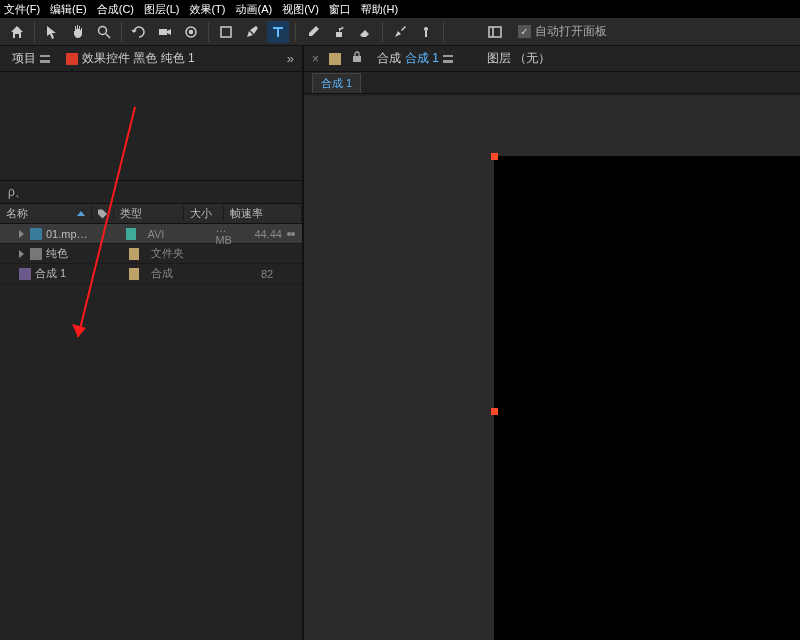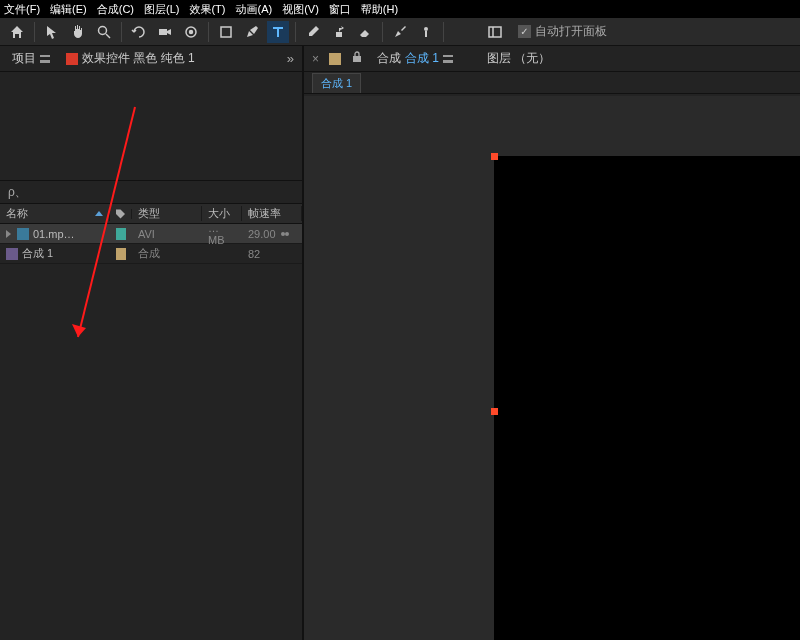--- a/index.html
+++ b/index.html
@@ -21,29 +21,29 @@
   .tab .ham { display: inline-block; width: 10px; height: 8px; border-top: 2px solid #999; border-bottom: 2px solid #999; position: relative; }
   .tab .ham:after { content:""; position:absolute; top:3px; left:0; right:0; border-top:2px solid #999; }
   .swatch { width: 12px; height: 12px; display: inline-block; }
   .swatch.red { background: #d93a2a; }
   .swatch.tan { background: #bfa26a; }
   .double-arrow { color: #aaa; margin-left: auto; font-size: 13px; }
   .project-preview { height: 108px; }
   .search { height: 24px; display: flex; align-items: center; padding: 0 8px; color: #aaa; border-top: 1px solid #111; border-bottom: 1px solid #111; }
   .cols { height: 20px; display: flex; align-items: center; background: #2a2a2a; border-bottom: 1px solid #111; }
   .col { padding: 0 6px; color: #bbb; font-size: 11px; border-right: 1px solid #1a1a1a; display:flex; align-items:center; gap:4px; }
-  .col.name { width: 110px; }
+  .col.name { width: 92px; }
   .col.tag { width: 22px; justify-content:center; }
   .col.type { width: 70px; }
   .col.size { width: 40px; text-align: center; }
   .col.rate { flex: 1; }
   .rows .row { height: 20px; display: flex; align-items: center; border-bottom: 1px solid #1a1a1a; }
   .rows .row.sel { background: #3a3a3a; }
   .rows .cell { padding: 0 6px; color: #bbb; font-size: 11px; display:flex; align-items:center; gap:4px; }
-  .rows .cell.name { width: 110px; }
+  .rows .cell.name { width: 110px; margin-left: 13px; }
   .rows .cell.tag { width: 22px; justify-content:center; }
   .rows .cell.type { width: 70px; color:#888; }
   .rows .cell.size { width: 40px; color:#888; }
   .rows .cell.rate { flex: 1; color:#888; }
   .mini-icon { width:12px; height:12px; display:inline-block; }
   .arrow-overlay { position: absolute; left: 0; top: 56px; pointer-events: none; }
   .viewer-tabs { height: 26px; display: flex; align-items: center; padding: 0 8px; gap: 10px; border-bottom: 1px solid #111; }
   .subtabs { height: 22px; display: flex; align-items: center; padding: 0 8px; border-bottom: 1px solid #111; }
   .subtab { background: #2f2f2f; color: #5eb8ff; padding: 2px 8px; font-size: 11px; border: 1px solid #444; border-bottom: none; }
   .canvas-area { position: absolute; top: 50px; left: 0; right: 0; bottom: 0; background: #2a2a2a; }
@@ -207,26 +207,39 @@
             <span class="tree-icon"></span>
             <span class="mini-icon" style="background:#3a7a9a"></span>
             <span>01.mp…</span>
           </div>
         <div class="cell tag">
             <span class="mini-icon" style="background:#3fa99a"></span>
           </div>
         <div class="cell type">AVI</div>
         <div class="cell size">… MB</div>
         <div class="cell rate">
-            <span>29.00</span> 
+            <span>44.44</span> 
             <svg width="10" height="10" style="vertical-align:middle">
               <circle cx="3" cy="5" r="2" fill="#888"></circle>
               <circle cx="7" cy="5" r="2" fill="#888"></circle>
             </svg>
           </div>
+      </div>
+      <div class="row">
+        <div class="cell name">
+            <span class="tree-icon"></span>
+            <span class="mini-icon" style="background:#777"></span>
+            <span>纯色</span>
+          </div>
+        <div class="cell tag">
+            <span class="mini-icon" style="background:#bfa26a"></span>
+          </div>
+        <div class="cell type">文件夹</div>
+        <div class="cell size"></div>
+        <div class="cell rate"></div>
       </div>
       <div class="row">
         <div class="cell name">
             <span class="mini-icon" style="background:#6a5a8a"></span>
             <span>合成 1</span>
           </div>
         <div class="cell tag">
             <span class="mini-icon" style="background:#bfa26a"></span>
           </div>
         <div class="cell type">合成</div>

